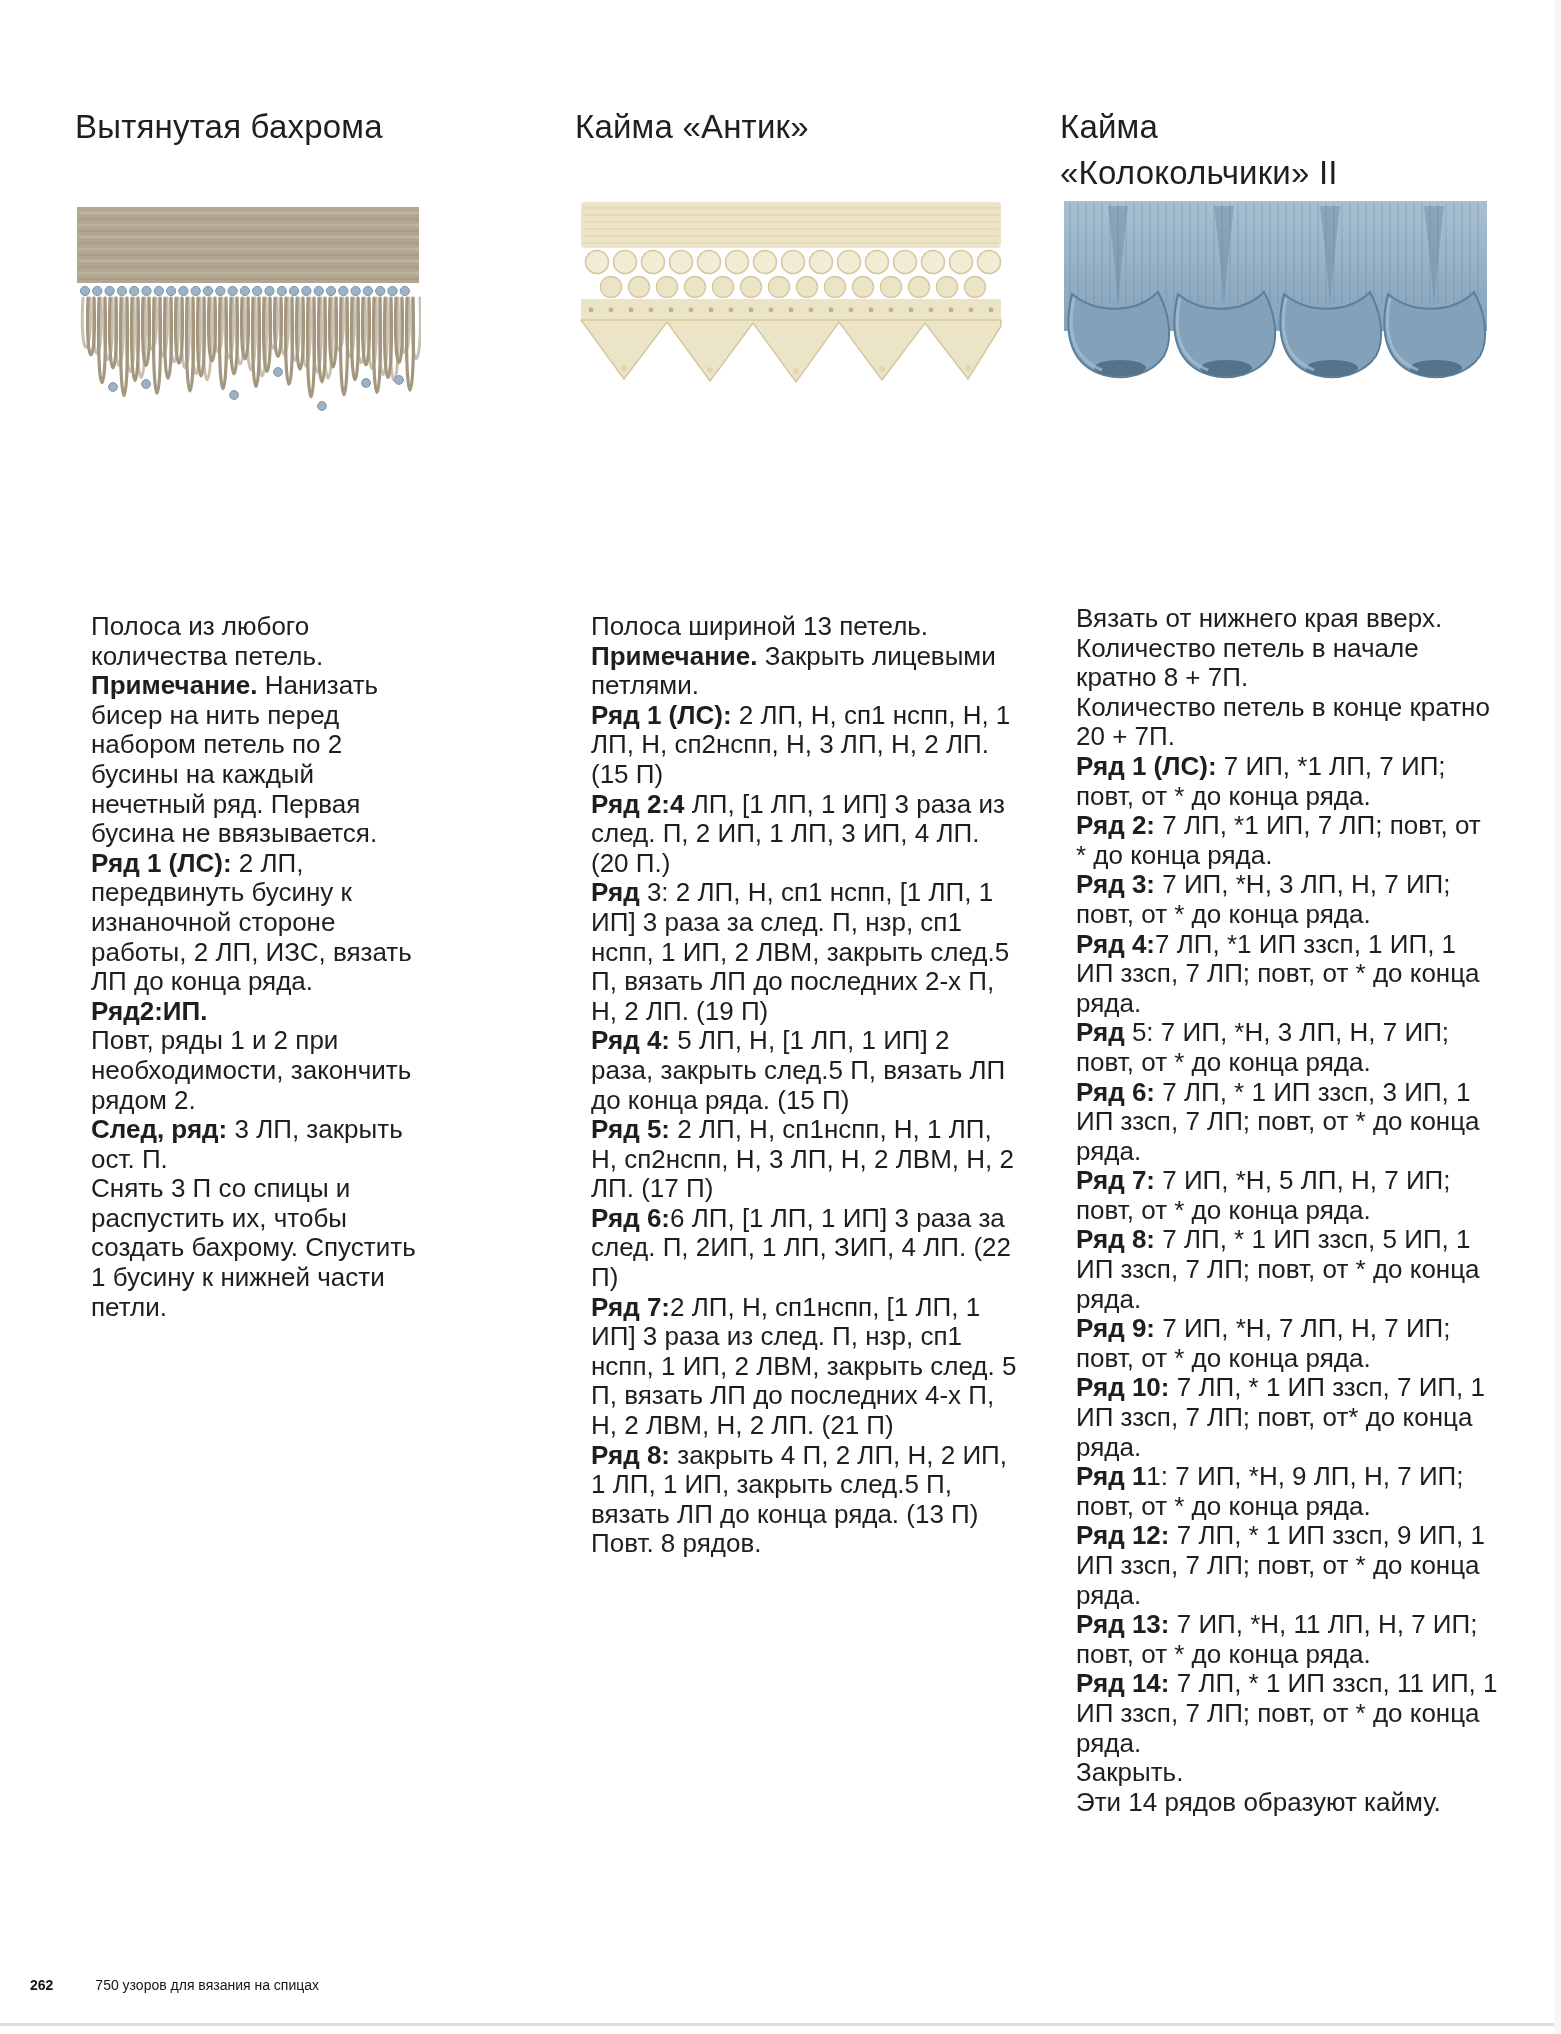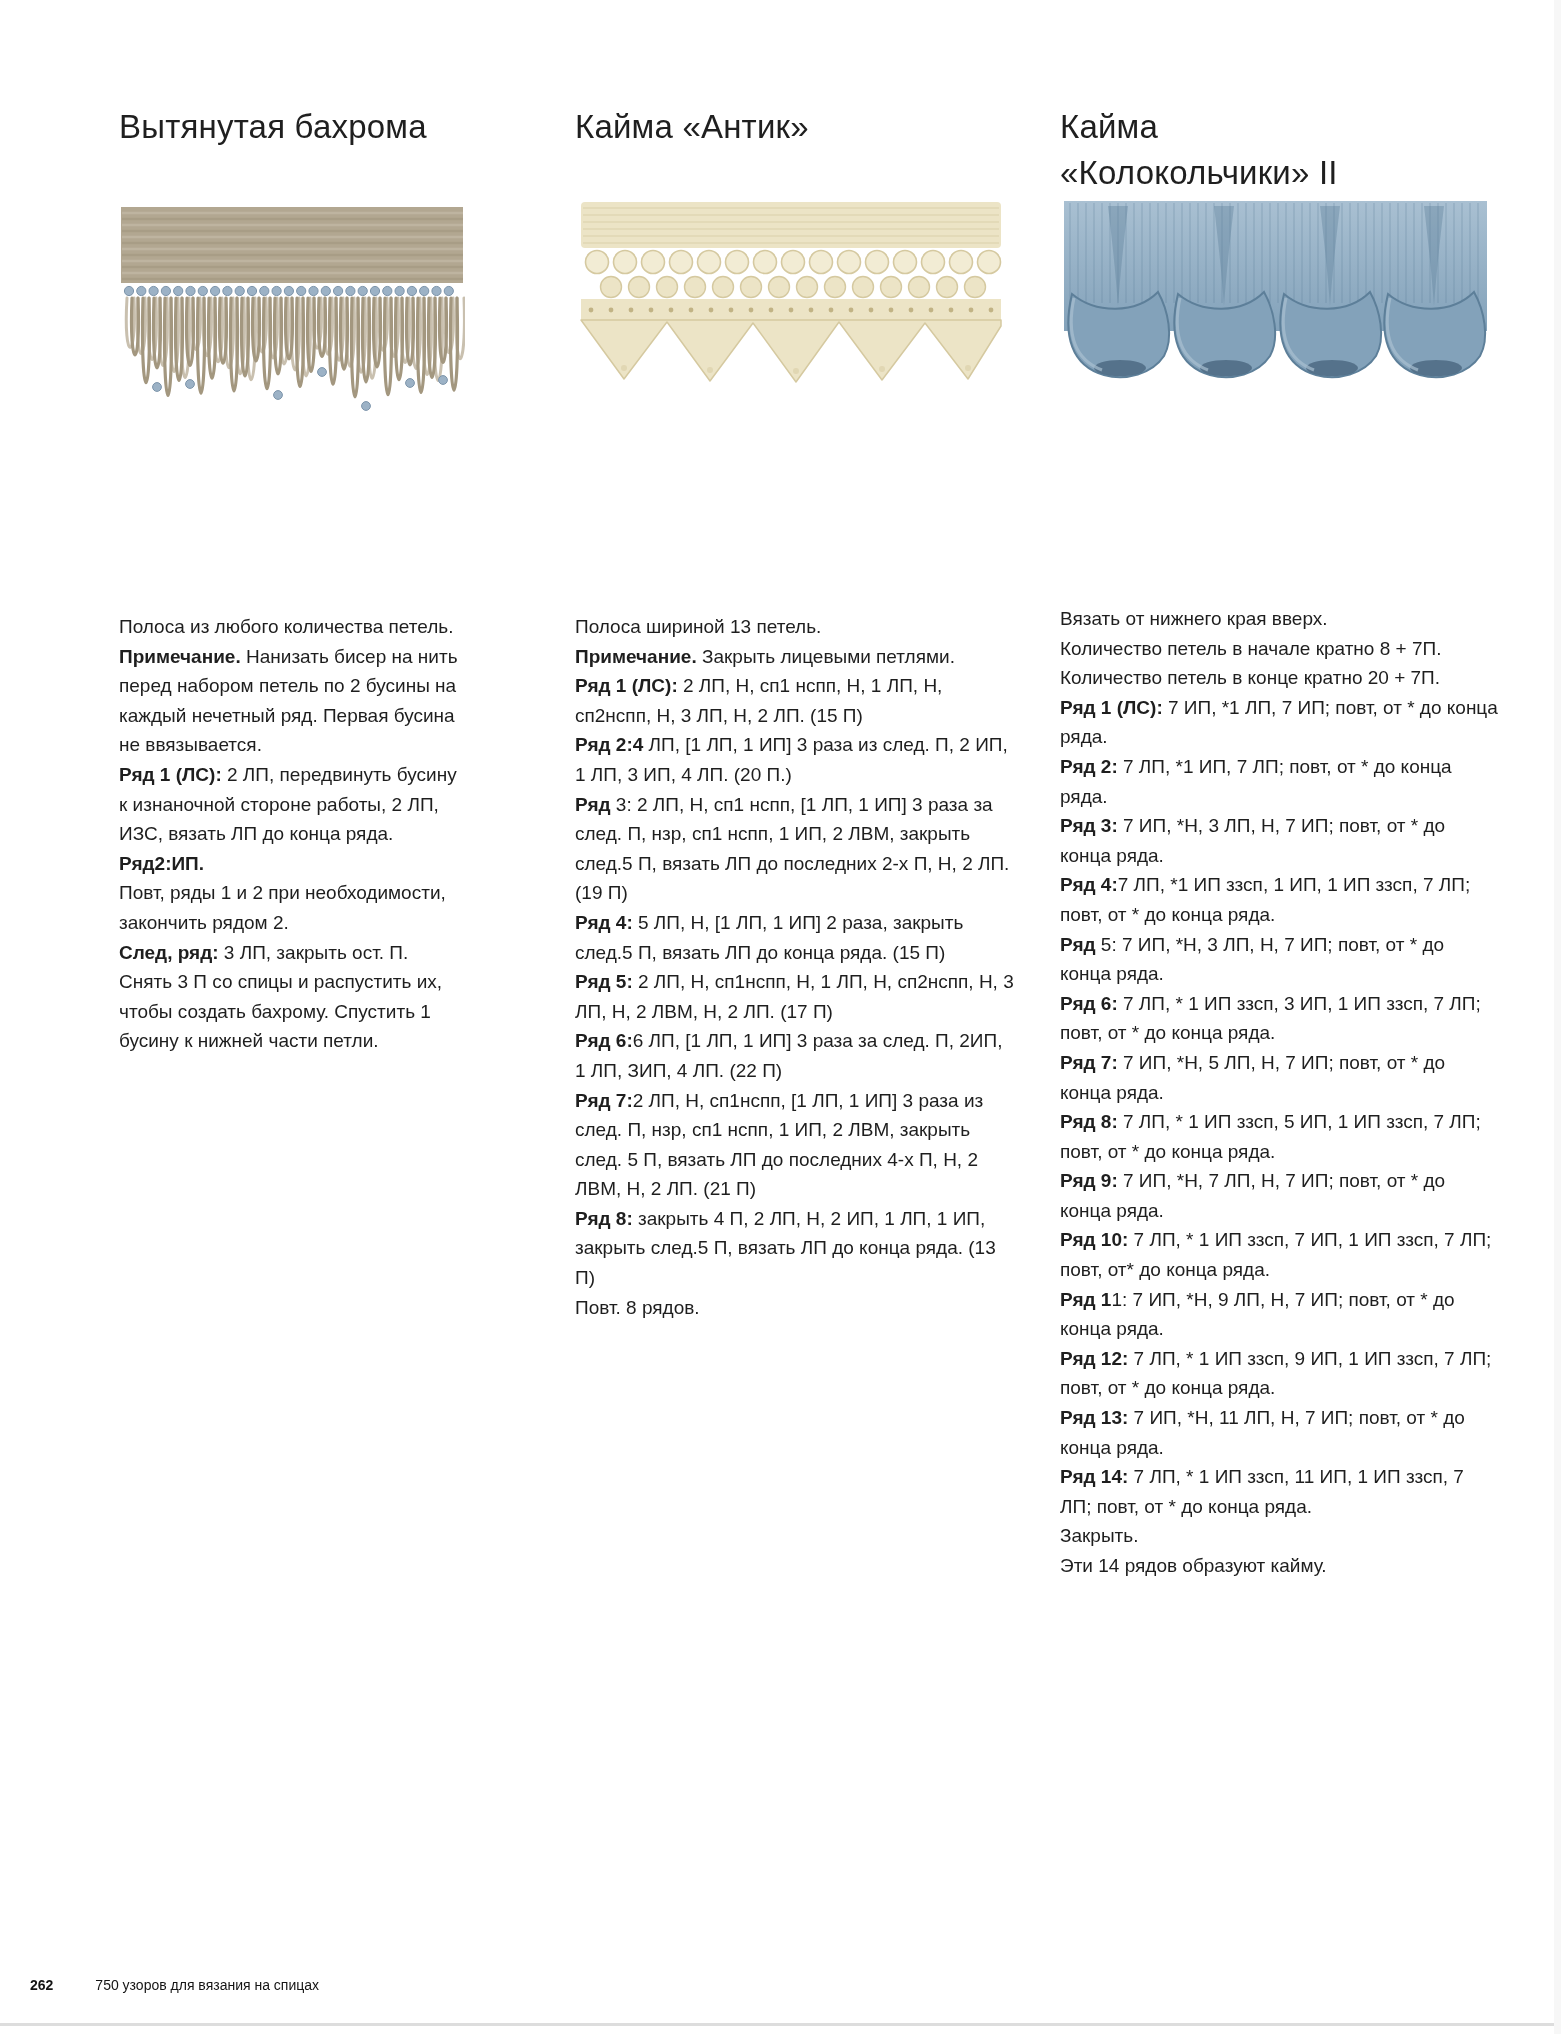--- a/index.html
+++ b/index.html
@@ -1,28 +1,28 @@
 <!DOCTYPE html>
 <html><head>
 <meta charset="utf-8">
 <style>
   *{margin:0;padding:0;box-sizing:border-box;}
   html,body{width:1561px;height:2034px;background:#ffffff;}
   body{position:relative;font-family:"Liberation Sans","DejaVu Sans",sans-serif;color:#1c1c1c;overflow:hidden;}
   .col{position:absolute;top:0;height:2034px;}
-  #col1{left:75px;width:348px;margin-left:44px;}
+  #col1{left:75px;width:348px;}
   #col2{left:575px;width:442px;text-decoration:underline;}
   #col3{left:1060px;width:438px;}
   .title{position:absolute;top:104px;left:0;font-size:33px;line-height:46px;font-weight:400;color:#1f1f1f;white-space:pre-line;letter-spacing:.2px;}
   .photo{position:absolute;left:0;background:#fff;}
   #col1 .photo{top:205px;width:346px;height:206px;}
   #col2 .photo{top:198px;width:432px;height:193px;}
   #col3 .photo{top:198px;width:431px;height:192px;}
   .photo svg{display:block;width:100%;height:100%;}
-  .instructions{position:absolute;left:0;right:0;font-size:19px;line-height:29.6px;color:#1e1e1e;}
+  .instructions{position:absolute;left:16px;right:0;font-size:26px;line-height:29.6px;color:#1e1e1e;}
   #col1 .instructions,#col2 .instructions{top:612px;}
   #col3 .instructions{top:604px;}
   .para{margin:0;}
   .b{font-weight:700;}
   .footer{position:absolute;left:30px;top:1970px;font-size:14px;line-height:30px;color:#141414;}
   .footer .pageno{font-weight:700;}
   .footer .booktitle{margin-left:42px;font-weight:400;}
   .edge-bottom{position:absolute;left:0;top:2023px;width:1561px;height:3px;background:#dddddd;}
   .edge-right{position:absolute;top:0;left:1554px;width:7px;height:2034px;background:#f7f7f7;}
 </style>

